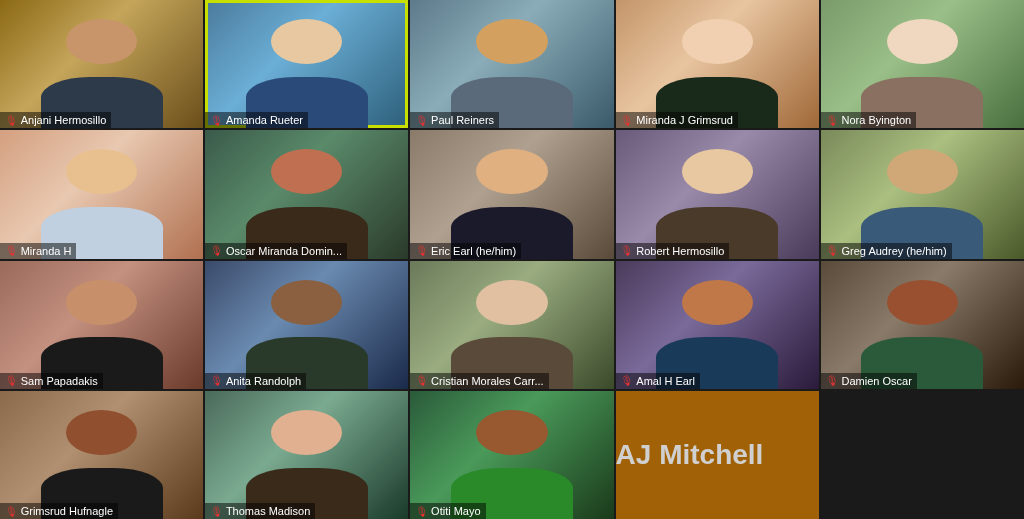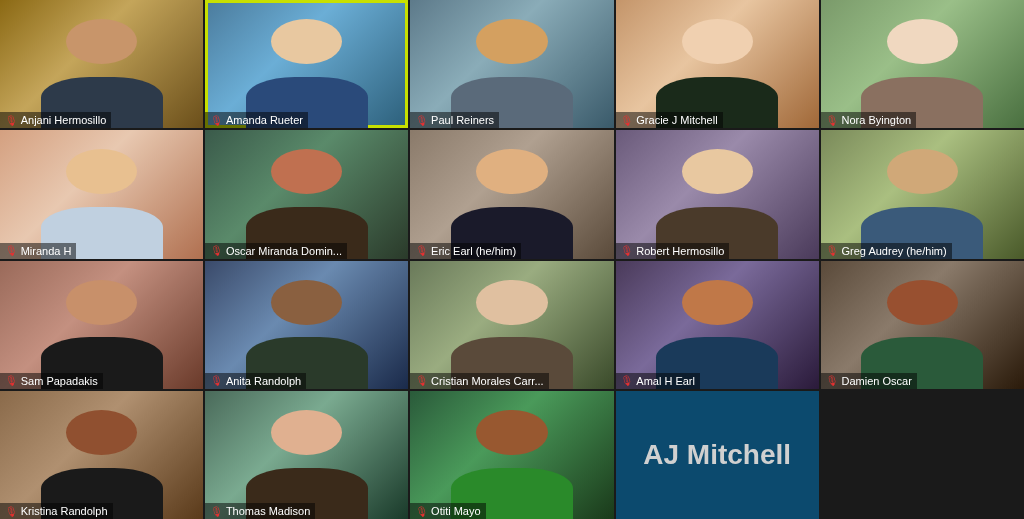--- a/index.html
+++ b/index.html
@@ -56,21 +56,21 @@
     .t8 { background: linear-gradient(135deg, #8a7a6a 0%, #b0a090 40%, #5a4a3a 100%); }
     .t9 { background: linear-gradient(135deg, #6a5a7a 0%, #9a8aaa 40%, #4a3a5a 100%); }
     .t10 { background: linear-gradient(135deg, #7a8a5a 0%, #aabf80 40%, #4a5a2a 100%); }
     .t11 { background: linear-gradient(135deg, #9a6a5a 0%, #c49080 40%, #6a3a2a 100%); }
     .t12 { background: linear-gradient(135deg, #3a4a6a 0%, #6a8ab0 40%, #1a2a4a 100%); }
     .t13 { background: linear-gradient(135deg, #6a7a5a 0%, #9aac80 40%, #3a4a2a 100%); }
     .t14 { background: linear-gradient(135deg, #4a3a5a 0%, #7a6a9a 40%, #2a1a3a 100%); }
     .t15 { background: linear-gradient(135deg, #5a4a3a 0%, #8a7a6a 40%, #2a1a0a 100%); }
     .t16 { background: linear-gradient(135deg, #8a6a4a 0%, #b09070 40%, #5a3a1a 100%); }
     .t17 { background: linear-gradient(135deg, #4a6a5a 0%, #7aaa90 40%, #1a3a2a 100%); }
-    .t18 { background: #0c4a6e; display: flex; align-items: center; justify-content: center; }
+    .t18 { background: #a16207; display: flex; align-items: center; justify-content: flex-start; }
     .t18-name {
       color: #d0d0d0;
       font-size: 28px;
       font-weight: bold;
       text-align: center;
     }
     
     .person {
       width: 100%;
       height: 100%;
@@ -168,21 +168,21 @@
     </div>
   </div>
 
   <div class="tile t4">
     <div class="person">
       <div class="person-head p4-head"></div>
       <div class="person-body p4-body"></div>
     </div>
     <div class="tile-name">
       <span style="color:#e83030;font-size:10px;">🎙</span>
-      <span>Gracie J Mitchell</span>
+      <span>Miranda J Grimsrud</span>
     </div>
   </div>
 
   <div class="tile t5">
     <div class="person">
       <div class="person-head p5-head"></div>
       <div class="person-body p5-body"></div>
     </div>
     <div class="tile-name">
       <span style="color:#e83030;font-size:10px;">🎙</span>
@@ -300,21 +300,21 @@
     </div>
   </div>
 
   <div class="tile t16">
     <div class="person">
       <div class="person-head p16-head"></div>
       <div class="person-body p16-body"></div>
     </div>
     <div class="tile-name">
       <span style="color:#e83030;font-size:10px;">🎙</span>
-      <span>Kristina Randolph</span>
+      <span>Grimsrud Hufnagle</span>
     </div>
   </div>
 
   <div class="tile t17">
     <div class="person">
       <div class="person-head p17-head"></div>
       <div class="person-body p17-body"></div>
     </div>
     <div class="tile-name">
       <span style="color:#e83030;font-size:10px;">🎙</span>

